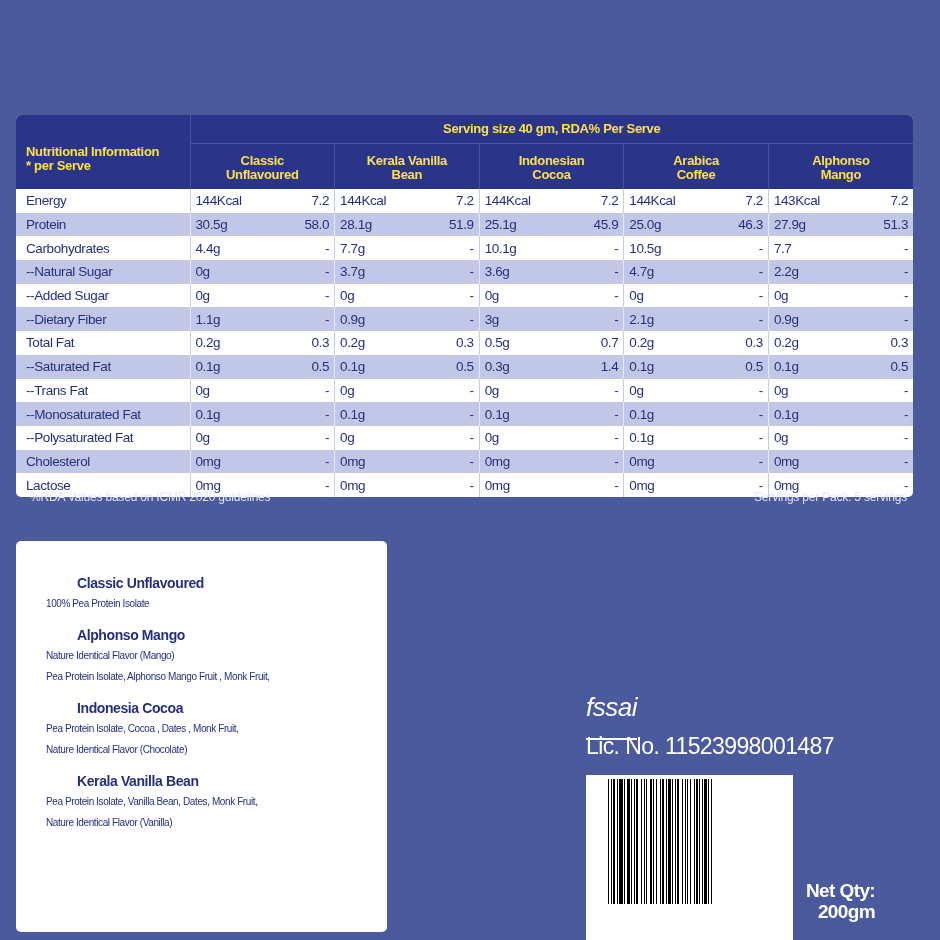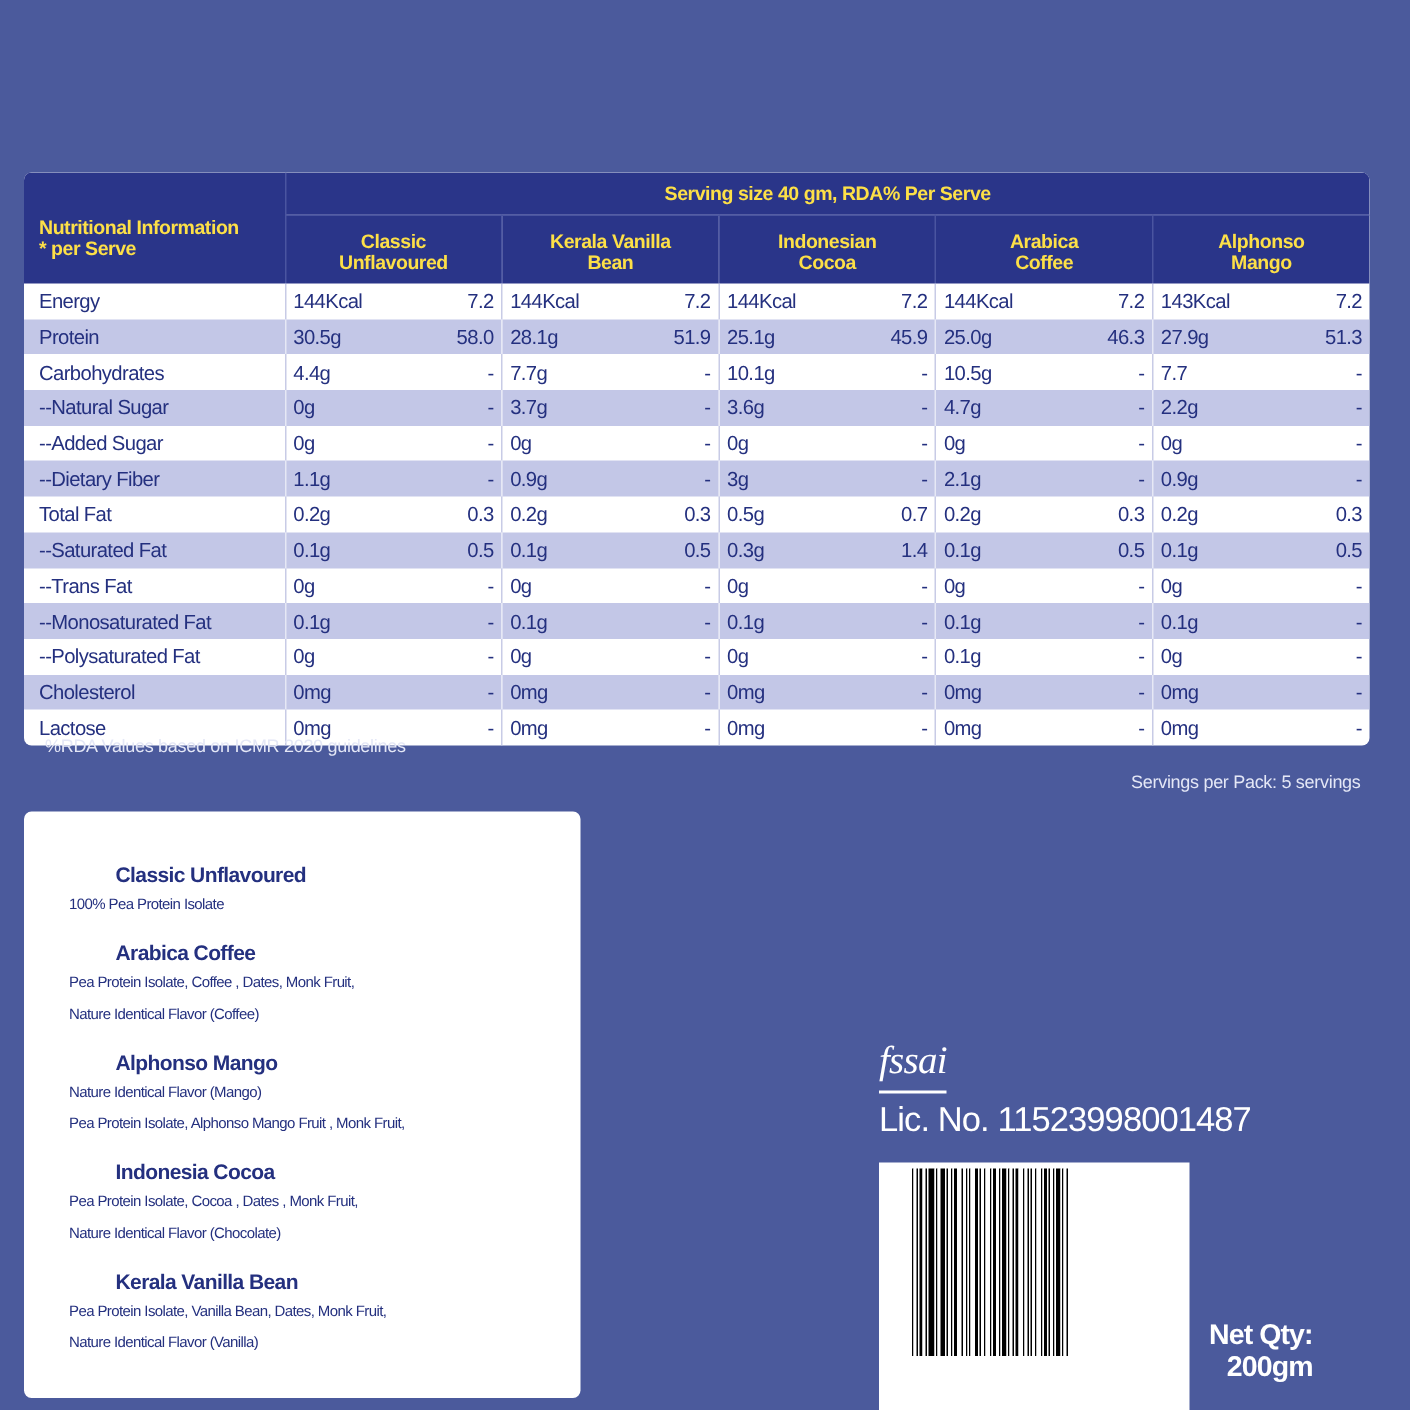--- a/index.html
+++ b/index.html
@@ -66,21 +66,21 @@
     table.nut tbody tr:nth-child(even) td.cell { border-left-color: #e6e8f5; }
     .cell-inner { display: flex; justify-content: space-between; }
     .footnote {
       position: absolute;
       top: 490px;
       font-size: 12px;
       color: #e4e7f6;
       letter-spacing: -0.2px;
     }
     .footnote.left { left: 30px; }
-    .footnote.right { right: 33px; margin-top: 24px; }
+    .footnote.right { right: 33px; }
 
     .ingredients {
       position: absolute;
       left: 16px; top: 541px;
       width: 371px; height: 391px;
       background: #ffffff;
       border-radius: 5px;
       padding: 32px 0 0 30px;
       color: #24307f;
     }
@@ -95,26 +95,26 @@
     .ing-desc {
       font-size: 10px;
       line-height: 21px;
       letter-spacing: -0.4px;
     }
 
     .fssai {
       position: absolute;
       left: 586px; top: 694px;
       color: #ffffff;
-      font-family: Liberation Serif, serif;
+      font-family: Liberation Sans, sans-serif;
       font-style: italic;
       font-size: 26px;
       line-height: 26px;
       border-bottom: 2px solid #ffffff;
-      padding-bottom: 7px;
+      padding-bottom: 18px;
       letter-spacing: -0.5px;
     }
     .license {
       position: absolute;
       left: 586px; top: 733px;
       color: #ffffff;
       font-size: 23px;
       letter-spacing: -0.6px;
       font-stretch: condensed;
     }
@@ -631,25 +631,20 @@
 
 <div class="footnote left">%RDA Values based on ICMR 2020 guidelines</div>
 <div class="footnote right">Servings per Pack: 5 servings</div>
 
 <div class="ingredients" id="ingredients">
     <div class="ing-block">
       <div class="ing-name">Classic Unflavoured</div>
       <div class="ing-desc">100% Pea Protein Isolate</div>
     </div>
     <div class="ing-block">
-      <div class="ing-name">Arabica Coffee</div>
-      <div class="ing-desc">Pea Protein Isolate, Coffee , Dates, Monk Fruit,</div>
-      <div class="ing-desc">Nature Identical Flavor (Coffee)</div>
-    </div>
-    <div class="ing-block">
       <div class="ing-name">Alphonso Mango</div>
       <div class="ing-desc">Nature Identical Flavor (Mango)</div>
       <div class="ing-desc">Pea Protein Isolate, Alphonso Mango Fruit , Monk Fruit,</div>
     </div>
     <div class="ing-block">
       <div class="ing-name">Indonesia Cocoa</div>
       <div class="ing-desc">Pea Protein Isolate, Cocoa , Dates , Monk Fruit,</div>
       <div class="ing-desc">Nature Identical Flavor (Chocolate)</div>
     </div>
     <div class="ing-block">

